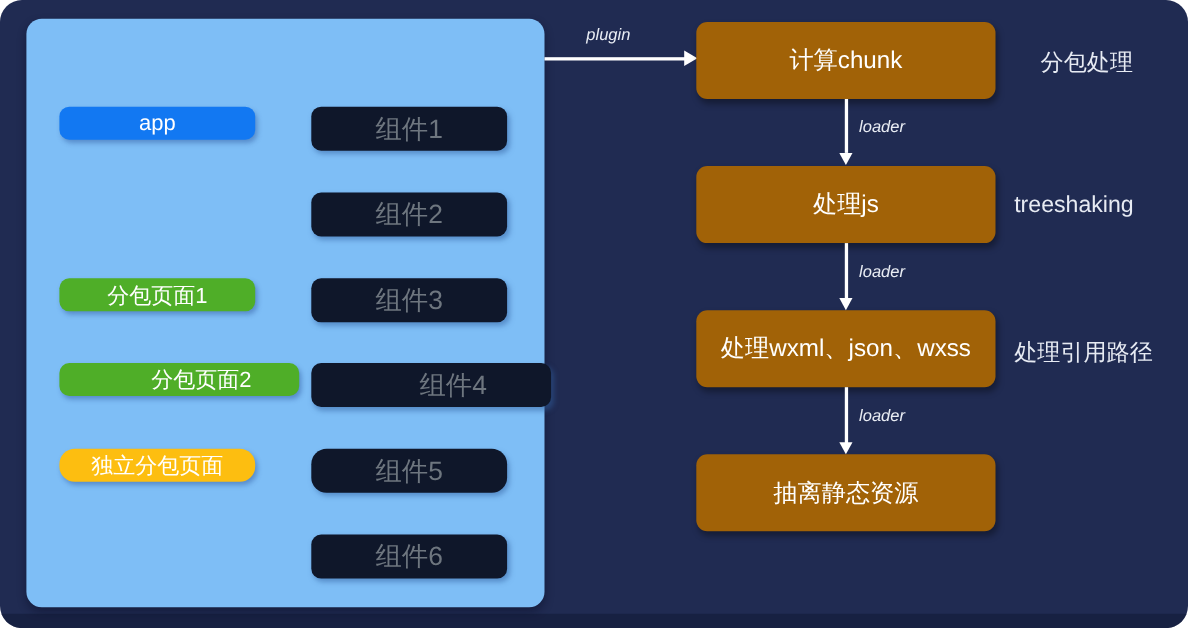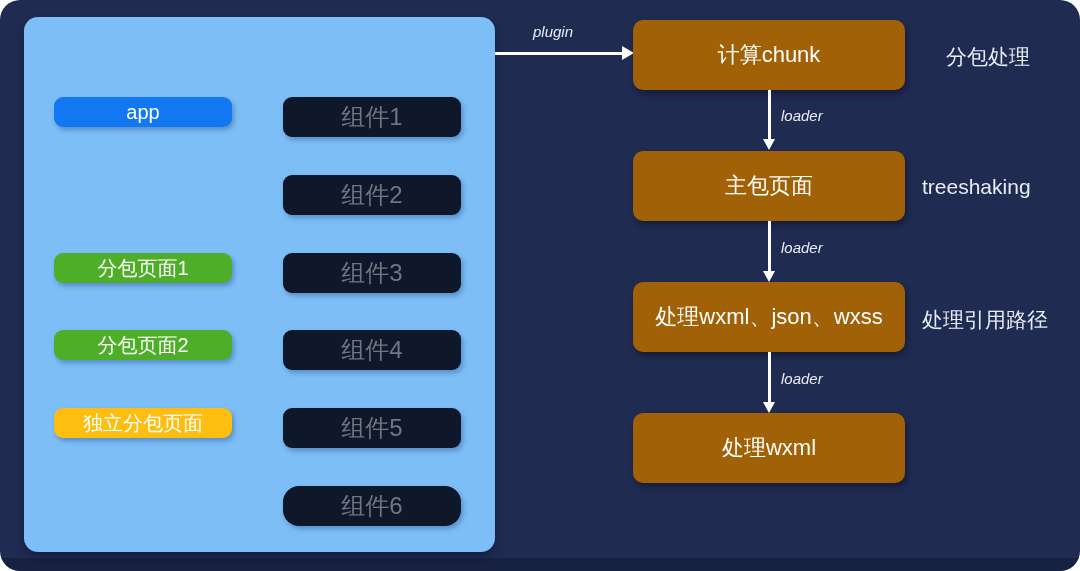--- a/index.html
+++ b/index.html
@@ -65,23 +65,23 @@
     display: flex;
     align-items: center;
     justify-content: center;
     color: #6E767F;
     font-size: 24px;
     box-shadow: 2px 3px 5px rgba(50, 95, 160, 0.5);
   }
   .r1 { top: 80px; }
   .r2 { top: 158px; }
   .r3 { top: 236px; }
-  .r4 { top: 313px; }
-  .r5 { top: 391px; }
-  .r6 { top: 469px; border-radius: 16px; }
+  .r4 { top: 313px; padding-left: 40px; }
+  .r5 { top: 391px; border-radius: 14px; }
+  .r6 { top: 469px; }
 
   
   .flow-box {
     position: absolute;
     left: 633px;
     width: 272px; height: 70px;
     background: #a16207;
     border-radius: 10px;
     display: flex;
     align-items: center;
@@ -170,23 +170,23 @@
     <div class="comp-box r4">组件4</div>
     <div class="comp-box r5">组件5</div>
     <div class="comp-box r6">组件6</div>
   </div>
 
   <div class="h-shaft"></div>
   <div class="h-head"></div>
   <div class="arrow-label lbl-plugin">plugin</div>
 
   <div class="flow-box f1">计算chunk</div>
-  <div class="flow-box f2">主包页面</div>
+  <div class="flow-box f2">处理js</div>
   <div class="flow-box f3">处理wxml、json、wxss</div>
-  <div class="flow-box f4">处理wxml</div>
+  <div class="flow-box f4">抽离静态资源</div>
 
   <div class="side-note n1">分包处理</div>
   <div class="side-note n2">treeshaking</div>
   <div class="side-note n3">处理引用路径</div>
 
   <div class="v-shaft a1s"></div>
   <div class="v-head a1h"></div>
   <div class="arrow-label lbl-loader1">loader</div>
 
   <div class="v-shaft a2s"></div>

